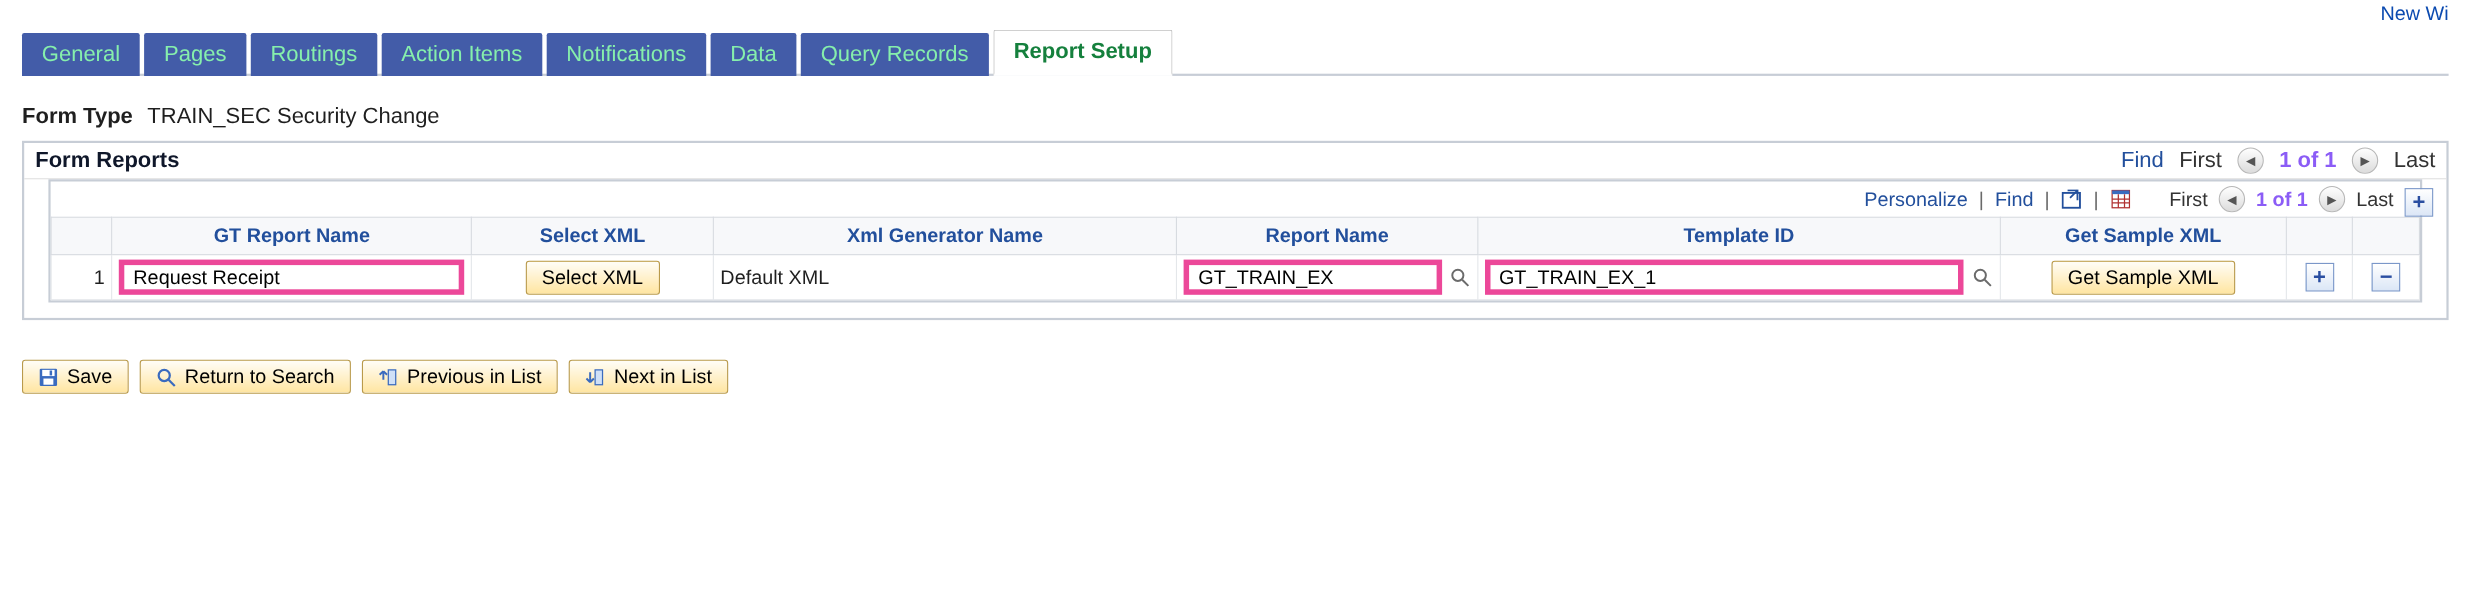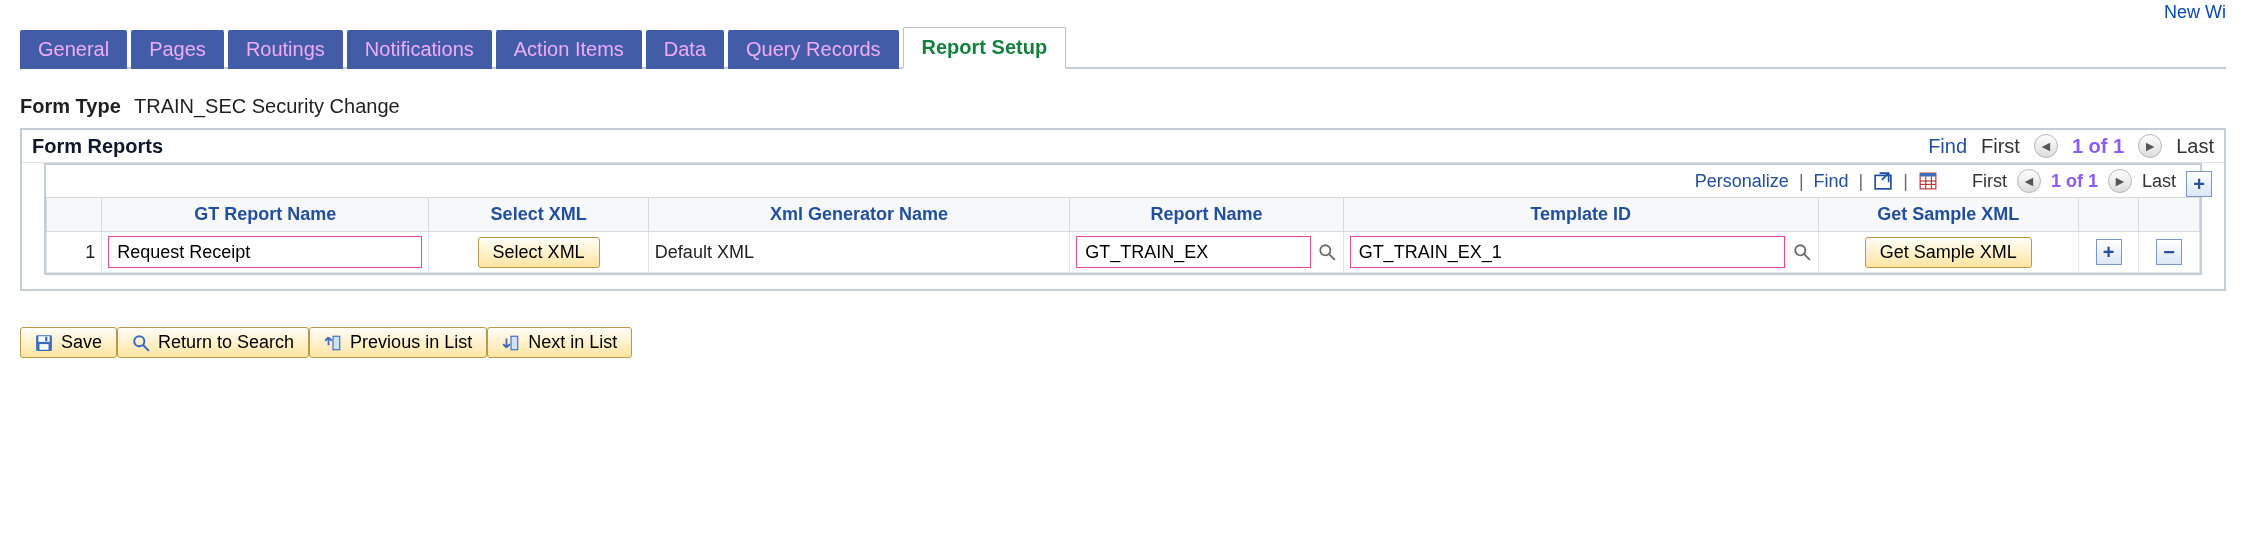--- a/index.html
+++ b/index.html
@@ -19,21 +19,21 @@
     white-space: nowrap;
   }
   .tabs {
     display: flex;
     align-items: flex-end;
     border-bottom: 2px solid #c7cdd6;
     margin-top: 2px;
   }
   .tab {
     background: #435ca8;
-    color: #f0abfc;
+    color: #86efac;
     padding: 8px 18px;
     margin-right: 4px;
     font-size: 20px;
     cursor: pointer;
     border-top-left-radius: 2px;
     border-top-right-radius: 2px;
     position: relative;
     top: 2px;
   }
   .tab.active {
@@ -119,21 +119,21 @@
     text-align: center;
   }
   table.grid td {
     border: 1px solid #e4e7ea;
     padding: 4px 6px;
     font-size: 18px;
     vertical-align: middle;
   }
   .rownum { text-align: right; width: 28px; }
   input.text {
-    border: 1px solid #ec4899;
+    border: 5px solid #ec4899;
     padding: 4px 8px;
     font-size: 18px;
     width: 100%;
     box-sizing: border-box;
     height: 32px;
   }
   .btn, .toolbar button {
     background: linear-gradient(#fffdf7,#ffe5a1);
     border: 1px solid #b99a4b;
     border-radius: 3px;
@@ -142,36 +142,36 @@
     cursor: pointer;
   }
   .iconwrap { display:flex; align-items:center; gap:6px; }
   .lookup-icon {
     width:22px; height:22px; display:inline-flex; align-items:center; justify-content:center;
     cursor:pointer; color:#6b6b6b;
   }
   .toolbar {
     margin-top: 36px;
     display: flex;
-    gap: 0;
+    gap: 10px;
   }
   .toolbar button { display:flex; align-items:center; gap:8px; }
   .tb-icon { display:inline-flex; width:18px; height:18px; }
 </style>
 </head>
 <body>
 
 <div class="top-right-link">New Wi</div>
 
 <div class="tabs">
   <div class="tab">General</div>
   <div class="tab">Pages</div>
   <div class="tab">Routings</div>
+  <div class="tab">Action Items</div>
   <div class="tab">Notifications</div>
-  <div class="tab">Action Items</div>
   <div class="tab">Data</div>
   <div class="tab">Query Records</div>
   <div class="tab active">Report Setup</div>
 </div>
 
 <div class="form-type-row">
   <span class="lbl">Form Type</span>
   <span class="val1">TRAIN_SEC</span>
   <span>Security Change</span>
 </div>

